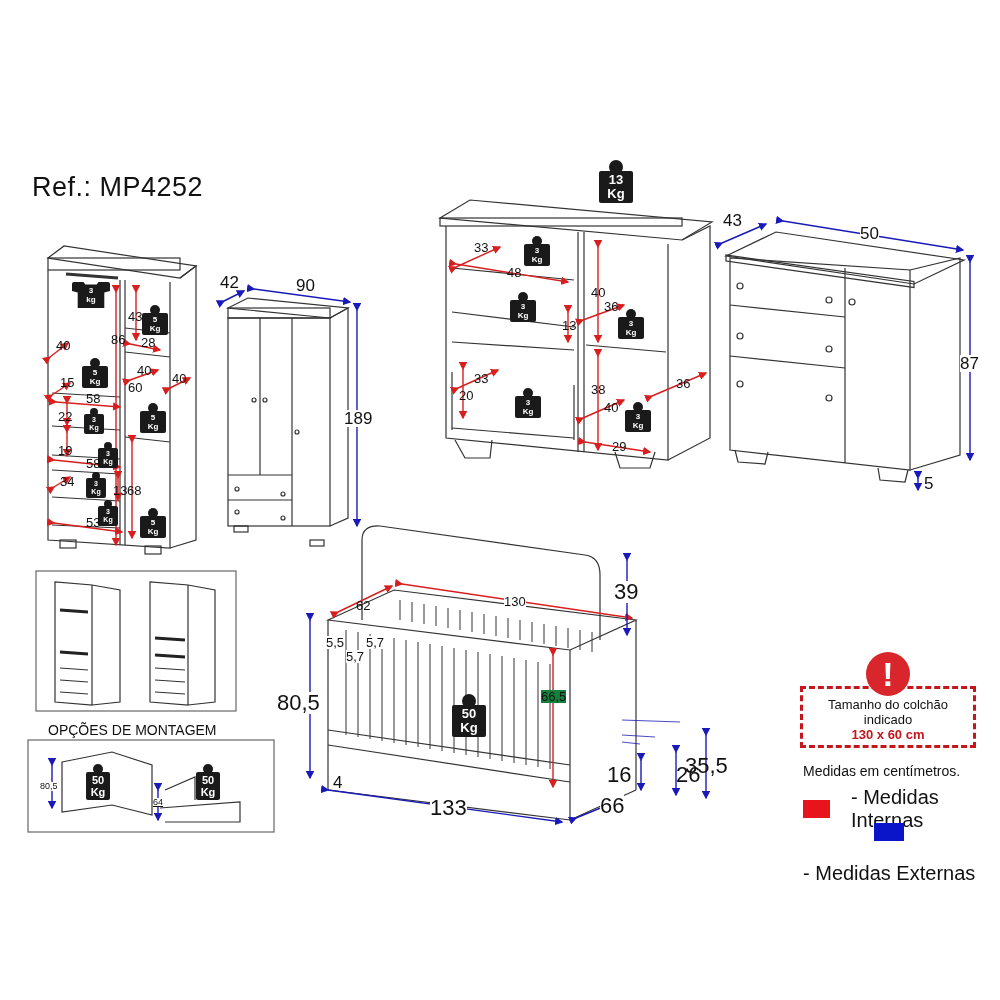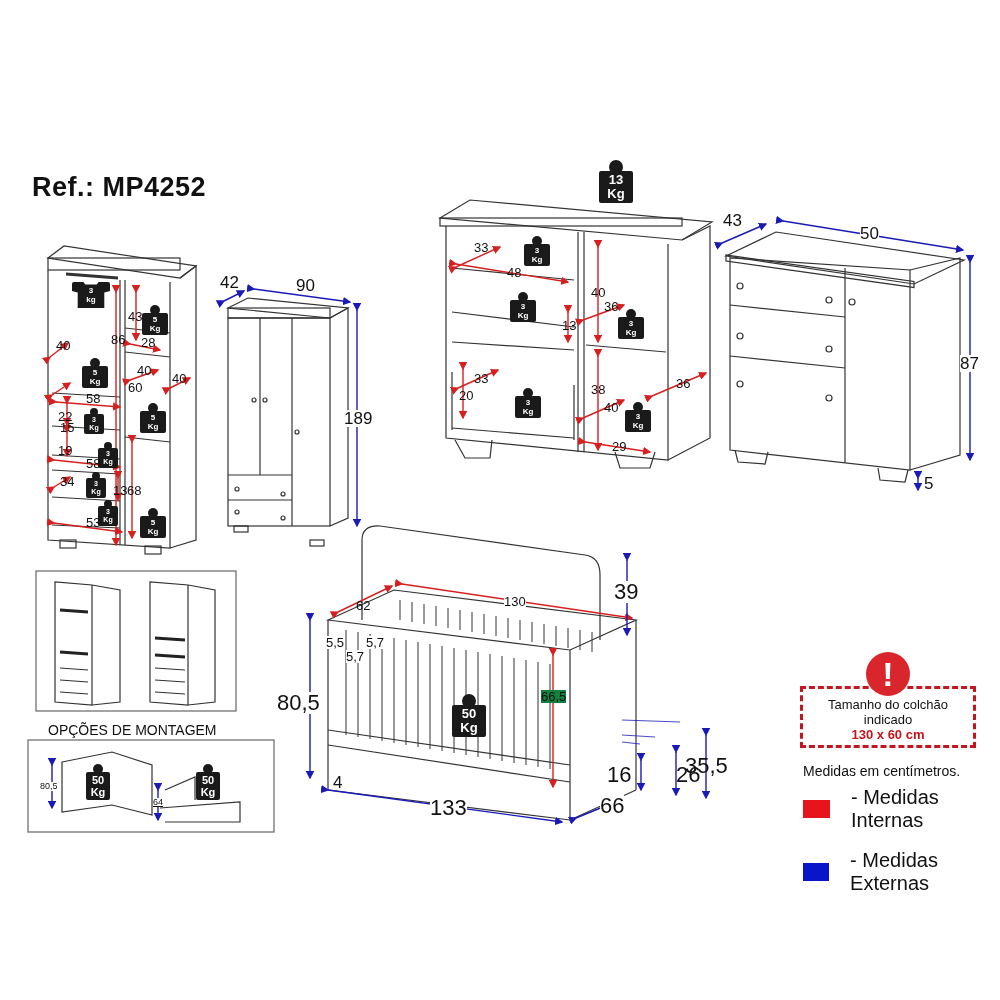--- a/index.html
+++ b/index.html
@@ -1,18 +1,18 @@
 <!DOCTYPE html>
 <html><head>
 <meta charset="utf-8">
 <style>
   html, body { margin: 0; padding: 0; background: #ffffff; }
   body { width: 1000px; height: 1000px; position: relative; overflow: hidden; font-family: "Liberation Sans", sans-serif; color: #111; }
   .abs { position: absolute; }
-  .ref-title { left: 32px; top: 172px; font-size: 27px; font-weight: bold; letter-spacing: 0.5px; }
+  .ref-title { left: 32px; top: 172px; font-size: 27px; font-weight: normal; letter-spacing: 0.5px; }
   svg { position: absolute; left: 0; top: 0; }
   .lbl { position: absolute; font-size: 13px; line-height: 1; color: #111; white-space: nowrap; }
   .lbl-lg { font-size: 17px; }
   .lbl-xl { font-size: 22px; }
   .weight { position: absolute; width: 26px; text-align: center; color: #fff; font-size: 8px; line-height: 9px; font-weight: bold; }
   .weight .body { background: #1a1a1a; border-radius: 2px; padding: 2px 0; }
   .weight .knob { width: 10px; height: 10px; border-radius: 50%; background: #1a1a1a; margin: 0 auto -2px; }
   .weight.big { width: 34px; font-size: 13px; line-height: 14px; }
   .weight.big .knob { width: 14px; height: 14px; margin-bottom: -3px; }
   .legend-box { left: 800px; top: 686px; width: 176px; height: 62px; border: 3px dashed #c4161c; box-sizing: border-box; text-align: center; padding-top: 8px; font-size: 13px; line-height: 15px; background: #fff; }
@@ -256,21 +256,21 @@
     <div class="knob"></div>
     <div class="body"><span>50</span><br><span>Kg</span></div>
   </div>
 
 <span class="lbl" style="left:56px;top:339px;">40</span>
 <span class="lbl" style="left:111px;top:333px;">86</span>
 <span class="lbl" style="left:128px;top:310px;">43</span>
 <span class="lbl" style="left:141px;top:336px;">28</span>
 <span class="lbl" style="left:137px;top:364px;">40</span>
 <span class="lbl" style="left:172px;top:372px;">40</span>
-<span class="lbl" style="left:60px;top:376px;margin-top:45px;">15</span>
+<span class="lbl" style="left:60px;top:376px;">15</span>
 <span class="lbl" style="left:86px;top:392px;">58</span>
 <span class="lbl" style="left:128px;top:381px;">60</span>
 <span class="lbl" style="left:58px;top:410px;">22</span>
 <span class="lbl" style="left:58px;top:444px;">19</span>
 <span class="lbl" style="left:86px;top:457px;">58</span>
 <span class="lbl" style="left:60px;top:475px;">34</span>
 <span class="lbl" style="left:113px;top:484px;">13</span>
 <span class="lbl" style="left:127px;top:484px;">68</span>
 <span class="lbl" style="left:86px;top:516px;">53</span>
 
@@ -318,16 +318,16 @@
 <div class="abs legend-box">
   <div>Tamanho do colchão</div>
   <div>indicado</div>
   <div class="mat-size">130 x 60 cm</div>
 </div>
 <div class="abs units-note">Medidas em centímetros.</div>
 <div class="abs legend-row" style="top:786px;">
   <span class="swatch" style="background:#e8141b;"></span>
   <span>- Medidas Internas</span>
 </div>
-<div class="abs legend-row" style="top:849px;">
+<div class="abs legend-row" style="top:823px;flex-direction:column;">
   <span class="swatch" style="background:#0a14c8;"></span>
   <span>- Medidas Externas</span>
 </div>
 
 </body></html>

